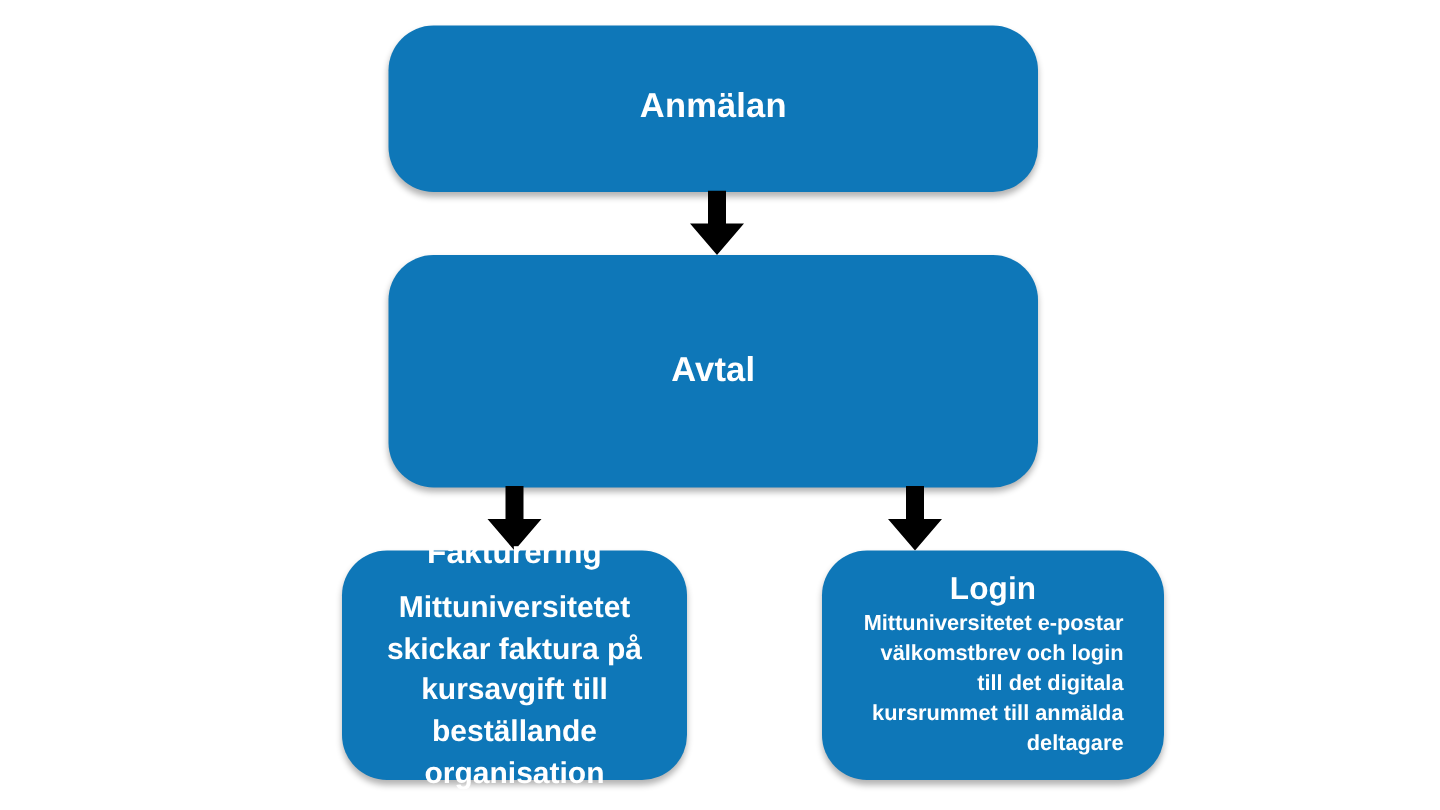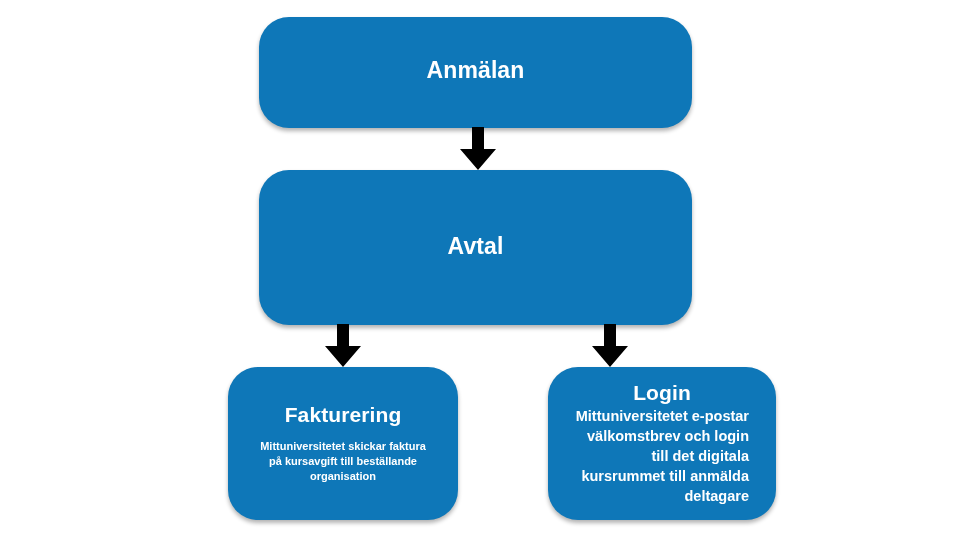--- a/index.html
+++ b/index.html
@@ -66,21 +66,21 @@
     left: 259px;  top: 170px;
     width: 433px; height: 155px;
   }
   #node-avtal .node-title { font-size: 23px; margin-bottom: 2px; }
 
   #node-fakturering {
     left: 228px;  top: 367px;
     width: 230px; height: 153px;
   }
   #node-fakturering .node-title { font-size: 21px; margin-bottom: 12px; }
-  #node-fakturering .node-body  { font-size: 11px; line-height: 1.38; }
+  #node-fakturering .node-body  { font-size: 20px; line-height: 1.38; }
 
   #node-login {
     left: 528px;  top: 367px;
     width: 228px; height: 153px; margin-left: 20px;
   }
   #node-login .node-title { font-size: 21px; margin-bottom: 2px; }
   #node-login .node-body  { font-size: 14.5px; line-height: 1.38; text-align: right; }
 
   
   .connector {

